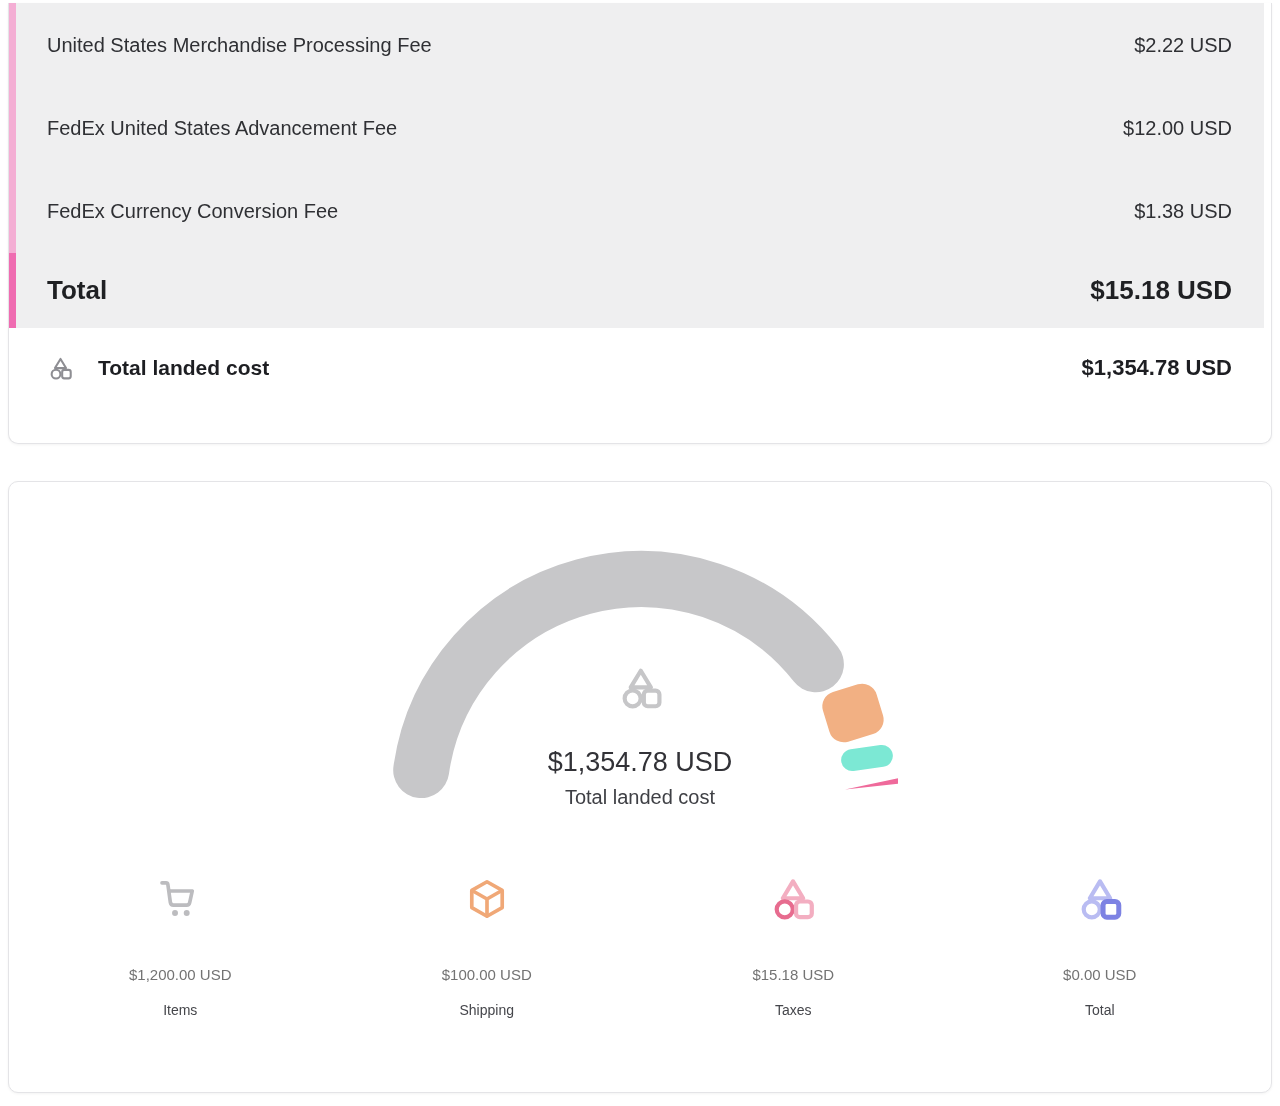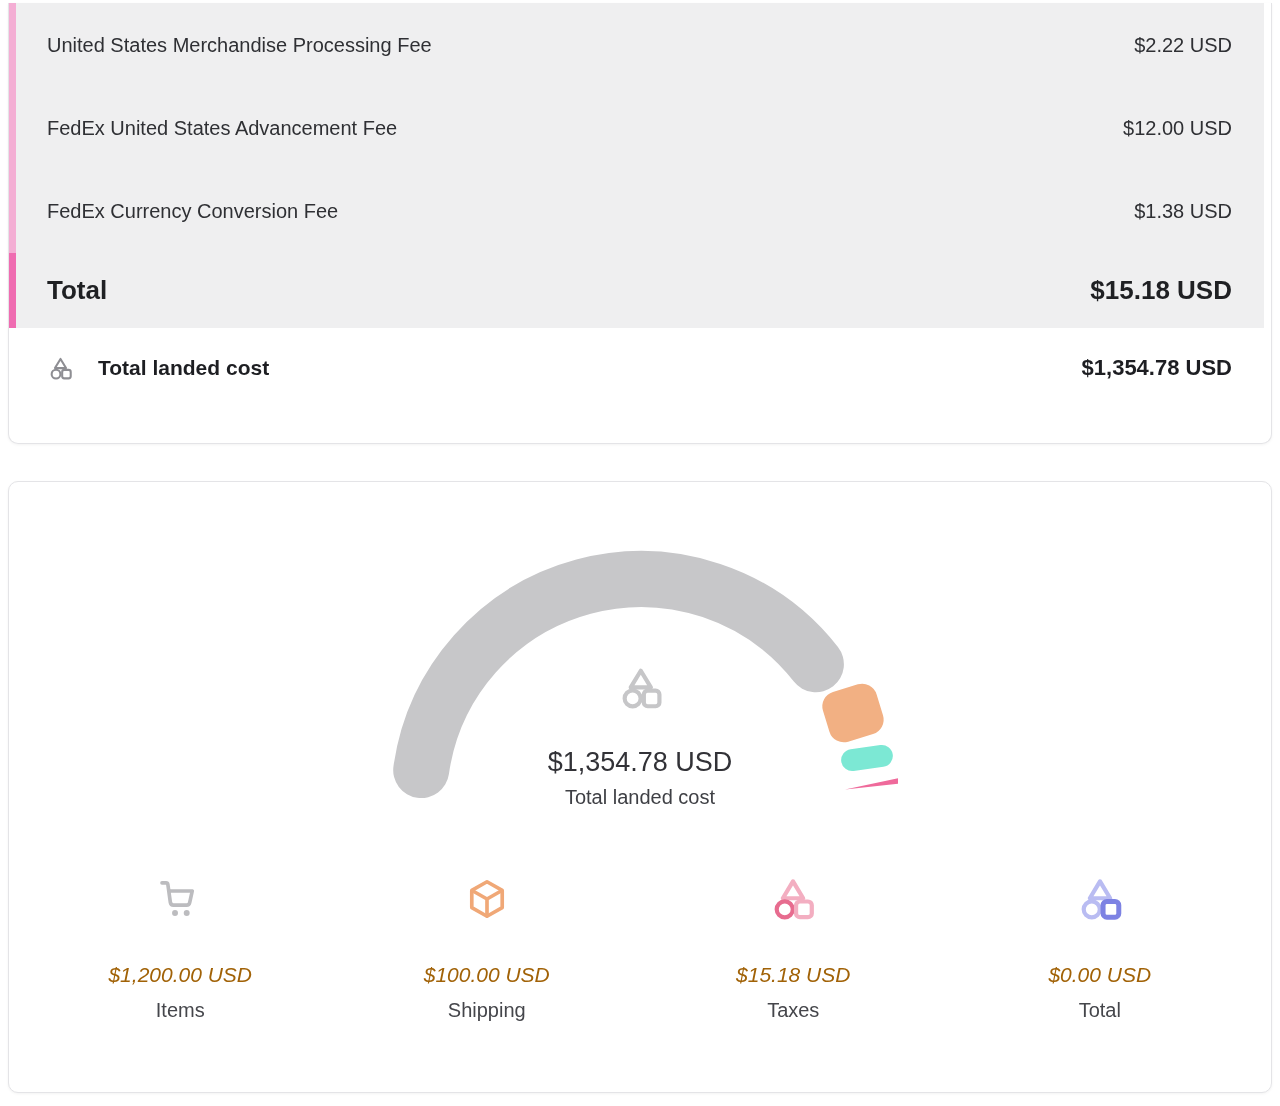--- a/index.html
+++ b/index.html
@@ -38,22 +38,22 @@
     font-size:27px; color:#323237;
   }
   .gauge-center-label {
     position:absolute; left:0; right:0; top:304px; text-align:center;
     font-size:20px; color:#3f4045;
   }
 
   .legend { position:absolute; left:0; right:0; top:394px; display:flex; padding:0 18px; }
   .legend-item { flex:1; display:flex; flex-direction:column; align-items:center; }
   .legend-icon { height:46px; display:flex; align-items:center; justify-content:center; margin-bottom:40px; }
-  .legend-amount { font-size:21px; color:#a16207; line-height:25px;font-style:italic; }
-  .legend-label { font-size:20px; color:#45464b; margin-top:13px; line-height:21px; }
+  .legend-amount { font-size:15px; color:#737373; line-height:25px; }
+  .legend-label { font-size:14px; color:#45464b; margin-top:13px; line-height:21px; }
 
   svg .stroke-shape { fill:none; stroke-linejoin:round; stroke-linecap:round; }
 </style>
 </head>
 <body>
 
 <div class="page">
 
   <section class="card card-fees">
     <div class="fee-table">

